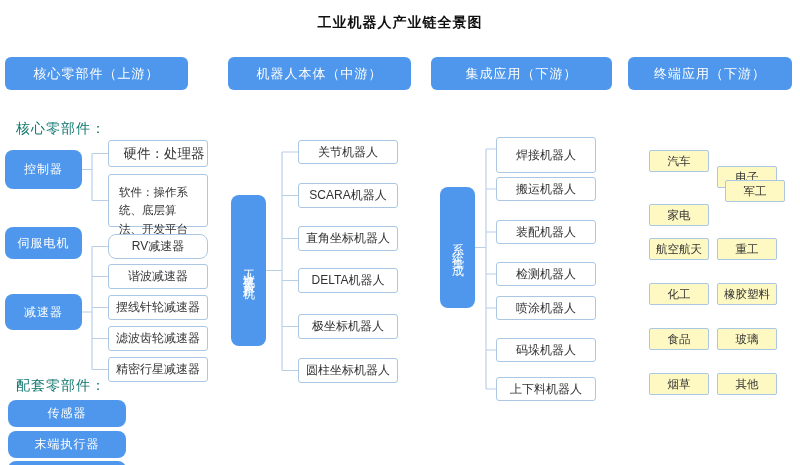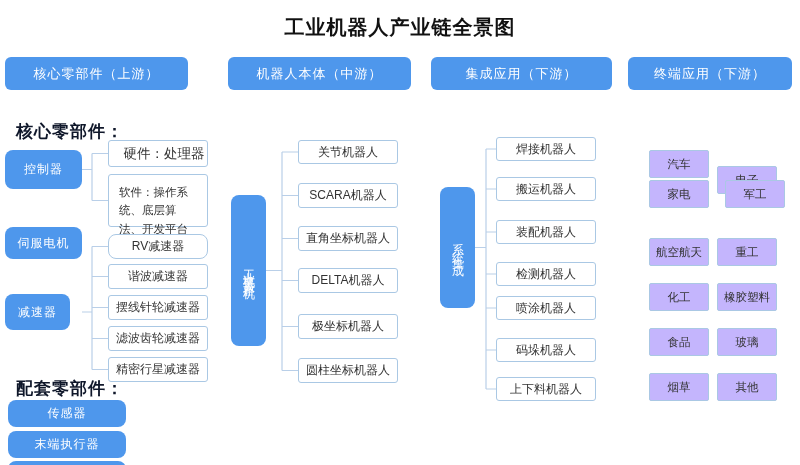--- a/index.html
+++ b/index.html
@@ -3,29 +3,29 @@
 <meta charset="utf-8">
 <style>
   html,body{margin:0;padding:0;background:#ffffff;}
   #canvas{
     position:relative;width:800px;height:465px;overflow:hidden;background:#ffffff;
     font-family:"Liberation Sans","DejaVu Sans",sans-serif;color:#222;
   }
   .abs{position:absolute;box-sizing:border-box;}
   .title{
     left:0;top:14px;width:800px;text-align:center;
-    font-size:20px;font-weight:bold;color:#111;letter-spacing:1px;
+    font-size:14px;font-weight:bold;color:#111;letter-spacing:1px;
   }
   .hdr{
     background:#4e97ec;color:#ffffff;border-radius:6px;
     display:flex;align-items:center;justify-content:center;
     font-size:13px;letter-spacing:1px;height:33px;
   }
   .section-label{
-    font-size:17px;font-weight:bold;color:#0f172a;letter-spacing:1px;
+    font-size:14px;font-weight:normal;color:#0f766e;letter-spacing:1px;
   }
   .bluebox{
     background:#4e97ec;color:#ffffff;border-radius:8px;
     display:flex;align-items:center;justify-content:center;
     font-size:12px;letter-spacing:1px;
   }
   .vbox{
     background:#4e97ec;color:#ffffff;border-radius:8px;
     display:flex;align-items:center;justify-content:center;
     font-size:12px;
@@ -37,23 +37,23 @@
     background:#ffffff;border:1px solid #aac8e4;border-radius:3px;
     display:flex;align-items:center;justify-content:center;
     font-size:12px;color:#333;
   }
   .leaf.big{font-size:13.5px;}
   .leaf.multiline{
     display:block;text-align:left;padding:8px 10px;
     font-size:11.5px;line-height:1.6;
   }
   .app{
-    background:#c4b5fd;border:1px solid #aac8e4;border-radius:2px;
+    background:#fef9c3;border:1px solid #aac8e4;border-radius:2px;
     display:flex;align-items:center;justify-content:center;
-    font-size:11.5px;color:#333;height:28px;
+    font-size:11.5px;color:#333;height:22px;
   }
   svg.connectors{position:absolute;left:0;top:0;pointer-events:none;}
 </style>
 </head>
 <body>
 
 <div id="canvas">
 
   <svg class="connectors" width="800" height="465" viewBox="0 0 800 465">
     <g stroke="#b9cfe8" stroke-width="1.2" fill="none">
@@ -72,21 +72,21 @@
 
   <div class="abs hdr" style="left:5px;top:57px;width:183px;text-align:right;">核心零部件（上游）</div>
   <div class="abs hdr" style="left:228px;top:57px;width:183px;">机器人本体（中游）</div>
   <div class="abs hdr" style="left:431px;top:57px;width:181px;">集成应用（下游）</div>
   <div class="abs hdr" style="left:628px;top:57px;width:164px;">终端应用（下游）</div>
 
   <div class="abs section-label" style="left:16px;top:120px;">核心零部件：</div>
 
   <div class="abs bluebox" style="left:5px;top:150px;width:77px;height:39px;">控制器</div>
   <div class="abs bluebox" style="left:5px;top:227px;width:77px;height:32px;">伺服电机</div>
-  <div class="abs bluebox" style="left:5px;top:294px;width:65px;height:36px;">减速器</div>
+  <div class="abs bluebox" style="left:5px;top:294px;width:77px;height:36px;">减速器</div>
 
   <div class="abs leaf big" style="left:108px;top:140px;width:100px;height:27px;padding-left:12px;">硬件：处理器</div>
   <div class="abs leaf multiline" style="left:108px;top:174px;width:100px;height:53px;">软件：操作系统、底层算法、开发平台</div>
 
   <div class="abs leaf" style="left:108px;top:234px;width:100px;height:25px;border-radius:8px;">RV减速器</div>
   <div class="abs leaf" style="left:108px;top:264px;width:100px;height:25px;">谐波减速器</div>
   <div class="abs leaf" style="left:108px;top:295px;width:100px;height:25px;">摆线针轮减速器</div>
   <div class="abs leaf" style="left:108px;top:326px;width:100px;height:25px;">滤波齿轮减速器</div>
   <div class="abs leaf" style="left:108px;top:357px;width:100px;height:25px;">精密行星减速器</div>
 
@@ -100,31 +100,31 @@
 
   <div class="abs leaf" style="left:298px;top:140px;width:100px;height:24px;">关节机器人</div>
   <div class="abs leaf" style="left:298px;top:183px;width:100px;height:25px;">SCARA机器人</div>
   <div class="abs leaf" style="left:298px;top:226px;width:100px;height:25px;">直角坐标机器人</div>
   <div class="abs leaf" style="left:298px;top:268px;width:100px;height:25px;">DELTA机器人</div>
   <div class="abs leaf" style="left:298px;top:314px;width:100px;height:25px;">极坐标机器人</div>
   <div class="abs leaf" style="left:298px;top:358px;width:100px;height:25px;">圆柱坐标机器人</div>
 
   <div class="abs vbox sp6" style="left:440px;top:187px;width:35px;height:121px;">系统集成</div>
 
-  <div class="abs leaf" style="left:496px;top:137px;width:100px;height:24px;">焊接机器人</div>
+  <div class="abs leaf" style="left:496px;top:137px;width:100px;height:36px;">焊接机器人</div>
   <div class="abs leaf" style="left:496px;top:177px;width:100px;height:24px;">搬运机器人</div>
   <div class="abs leaf" style="left:496px;top:220px;width:100px;height:24px;">装配机器人</div>
   <div class="abs leaf" style="left:496px;top:262px;width:100px;height:24px;">检测机器人</div>
   <div class="abs leaf" style="left:496px;top:296px;width:100px;height:24px;">喷涂机器人</div>
   <div class="abs leaf" style="left:496px;top:338px;width:100px;height:24px;">码垛机器人</div>
   <div class="abs leaf" style="left:496px;top:377px;width:100px;height:24px;">上下料机器人</div>
 
   <div class="abs app" style="left:649px;top:150px;width:60px;">汽车</div>
   <div class="abs app" style="left:717px;top:150px;width:60px;margin-top:16px;">电子</div>
-  <div class="abs app" style="left:649px;top:180px;width:60px;">家电</div>
+  <div class="abs app" style="left:649px;top:204px;width:60px;">家电</div>
   <div class="abs app" style="left:717px;top:180px;width:60px;margin-left:8px;">军工</div>
   <div class="abs app" style="left:649px;top:238px;width:60px;">航空航天</div>
   <div class="abs app" style="left:717px;top:238px;width:60px;">重工</div>
   <div class="abs app" style="left:649px;top:283px;width:60px;">化工</div>
   <div class="abs app" style="left:717px;top:283px;width:60px;">橡胶塑料</div>
   <div class="abs app" style="left:649px;top:328px;width:60px;">食品</div>
   <div class="abs app" style="left:717px;top:328px;width:60px;">玻璃</div>
   <div class="abs app" style="left:649px;top:373px;width:60px;">烟草</div>
   <div class="abs app" style="left:717px;top:373px;width:60px;">其他</div>
 

